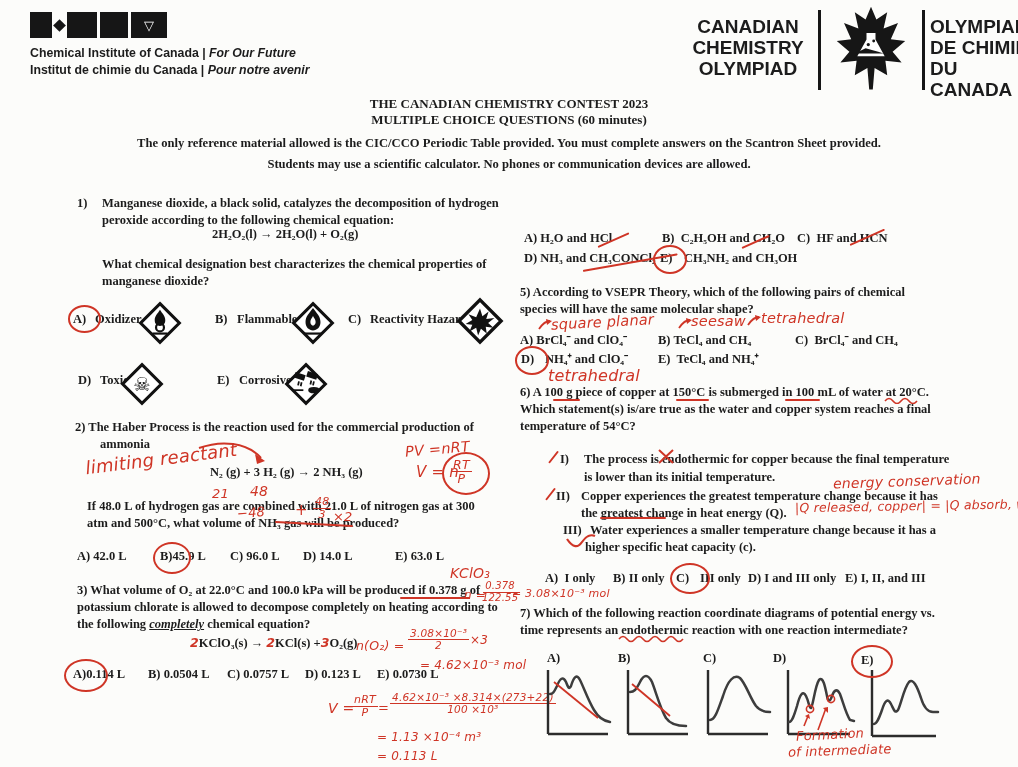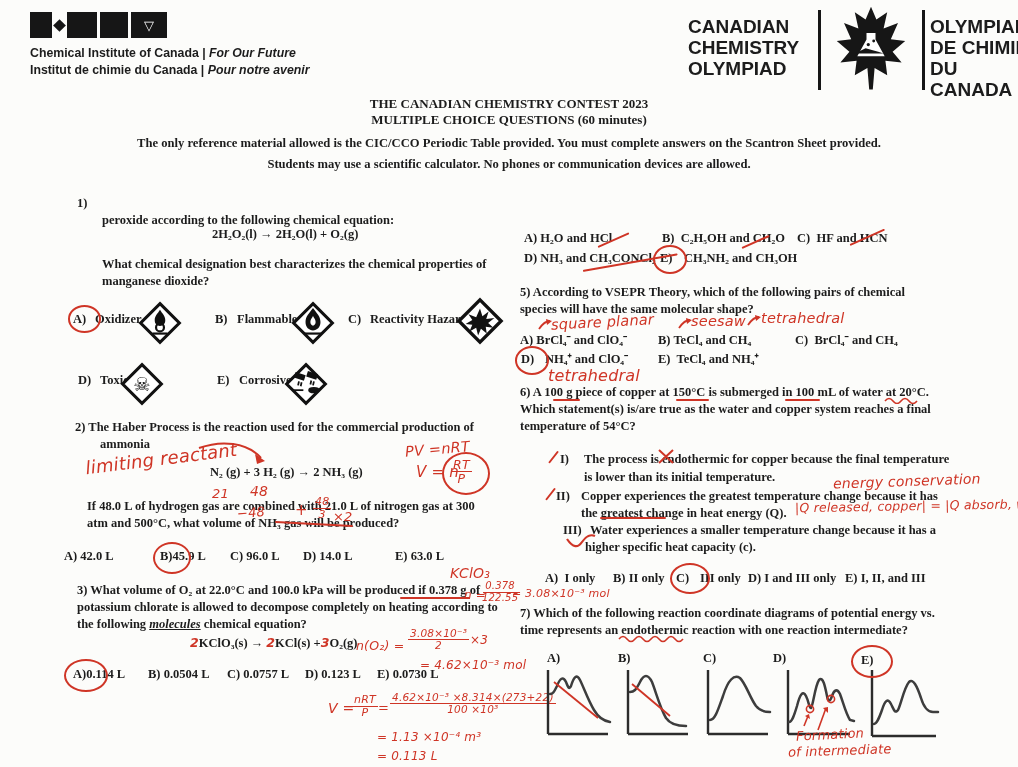--- a/index.html
+++ b/index.html
@@ -13,21 +13,21 @@
   .rc{position:absolute;border:2.3px solid #cf3526;border-radius:50%}
   .rl{position:absolute;height:2.2px;background:#cf3526;transform-origin:left center;border-radius:2px}
   .fr{display:inline-flex;flex-direction:column;align-items:center;line-height:1.05;vertical-align:middle}
   .fr .fn{border-bottom:1.5px solid currentColor;padding:0 2px}
   .ubi{font-style:italic;text-decoration:underline}
   .red{color:#cf3526;font-weight:700}
   .hzd,.gph,.deco{position:absolute}
   .logo-strip{position:absolute;display:flex;align-items:center;gap:3px}
   .lbx{background:#161616;height:26px;display:flex;align-items:center;justify-content:center;color:#fff}
   .ldia{width:9px;height:9px;background:#161616;transform:rotate(45deg)}
-  .ccoL{position:absolute;text-align:left;font-weight:700;font-size:19px;line-height:21px;font-family:"Liberation Sans",sans-serif}
+  .ccoL{position:absolute;text-align:center;font-weight:700;font-size:19px;line-height:21px;font-family:"Liberation Sans",sans-serif}
   .ccoR{position:absolute;text-align:left;font-weight:700;font-size:19px;line-height:21px;font-family:"Liberation Sans",sans-serif}
   .vbar{position:absolute;width:2.5px;background:#161616}
 </style>
 </head>
 <body>
 
 <div class="page">
 
   <div class="logo-strip" style="left:30px;top:12px">
     <div class="lbx" style="width:22px"></div>
@@ -64,20 +64,21 @@
     <div>DE CHIMIE</div>
     <div>DU CANADA</div>
   </div>
 
   <div class="ctr" style="top:96px;font-size:13px">THE CANADIAN CHEMISTRY CONTEST 2023</div>
   <div class="ctr" style="top:112px;font-size:13px">MULTIPLE CHOICE QUESTIONS (60 minutes)</div>
   <div class="ctr" style="top:157px;font-size:12.6px">Students may use a scientific calculator. No phones or communication devices are allowed.</div>
   <div class="ctr" style="top:136px;font-size:12.6px">The only reference material allowed is the CIC/CCO Periodic Table provided. You must complete answers on the Scantron Sheet provided.</div>
 
   <div class="t" style="left:77px;top:195px">1)</div>
+  <div class="t" style="left:102px;top:195px">Manganese dioxide, a black solid, catalyzes the decomposition of hydrogen</div>
   <div class="t" style="left:102px;top:212px">peroxide according to the following chemical equation:</div>
   <div class="t eq" style="left:212px;top:226px">2H₂O₂(l)  →  2H₂O(l) + O₂(g)</div>
   <div class="t" style="left:102px;top:256px">What chemical designation best characterizes the chemical properties of</div>
   <div class="t" style="left:102px;top:273px">manganese dioxide?</div>
 
   <div class="t" style="left:73px;top:311px">A)</div>
   <div class="t" style="left:95px;top:311px">Oxidizer</div>
   <div class="t" style="left:215px;top:311px">B)</div>
   <div class="t" style="left:237px;top:311px">Flammable</div>
   <div class="t" style="left:348px;top:311px">C)</div>
@@ -117,21 +118,21 @@
       <ellipse cx="68" cy="64" rx="11" ry="5"></ellipse>
     </g>
   </svg>
 
   <div class="t" style="left:75px;top:419px">2) The Haber Process is the reaction used for the commercial production of</div>
   <div class="t" style="left:100px;top:436px">ammonia</div>
   <div class="t eq" style="left:210px;top:464px">N₂ (g) + 3 H₂ (g)  →  2 NH₃ (g)</div>
   <div class="t" style="left:87px;top:498px">If 48.0 L of hydrogen gas are combined with 21.0 L of nitrogen gas at 300</div>
   <div class="t" style="left:87px;top:515px">atm and 500°C, what volume of NH₃ gas will be produced?</div>
 
-  <div class="t" style="left:64px;top:548px"><span>A)</span>&nbsp;<span>42.0 L</span></div>
+  <div class="t" style="left:77px;top:548px"><span>A)</span>&nbsp;<span>42.0 L</span></div>
   <div class="t" style="left:160px;top:548px"><span>B)</span><span>45.9 L</span></div>
   <div class="t" style="left:230px;top:548px"><span>C)</span>&nbsp;<span>96.0 L</span></div>
   <div class="t" style="left:303px;top:548px"><span>D)</span>&nbsp;<span>14.0 L</span></div>
   <div class="t" style="left:395px;top:548px"><span>E)</span>&nbsp;<span>63.0 L</span></div>
 
   <div class="hw" style="left:85px;top:448px;font-size:18px;transform:rotate(-7deg)">limiting reactant</div>
   <svg class="deco" style="left:195px;top:438px" width="78" height="32">
     <path d="M4 10 C26 2 52 4 66 20" stroke="#cf3526" stroke-width="2" fill="none"></path>
     <polygon points="60,16 70,23 62,26" fill="#cf3526"></polygon>
   </svg>
@@ -153,21 +154,21 @@
         <span class="fn">48</span>
         <span>3</span>
       </span>
   </div>
   <div class="hw" style="left:333px;top:509px;font-size:13px">×2</div>
   <div class="rl" style="left:275px;top:521px;width:78px;transform:rotate(3deg)"></div>
 
   <div class="t" style="left:77px;top:582px">3) What volume of O₂ at 22.0°C and 100.0 kPa will be produced if 0.378 g of</div>
   <div class="t" style="left:77px;top:599px">potassium chlorate is allowed to decompose completely on heating according to</div>
   <div class="t" style="left:77px;top:616px">
-    <span>the following </span><span class="ubi">molecules</span><span> chemical equation?</span>
+    <span>the following </span><span class="ubi">completely</span><span> chemical equation?</span>
   </div>
   <div class="t eq" style="left:190px;top:634px">
     <span class="red" style="font-family:'DejaVu Sans',sans-serif;font-style:italic">2</span><span>KClO₃(s)  →</span>
     <span class="red" style="font-family:'DejaVu Sans',sans-serif;font-style:italic">2</span><span>KCl(s)  +</span><span class="red" style="font-family:'DejaVu Sans',sans-serif;font-style:italic">3</span><span>O₂(g)</span>
   </div>
   <div class="rl" style="left:400px;top:597px;width:70px"></div>
 
   <div class="t" style="left:73px;top:666px"><span>A)</span><span>0.114 L</span></div>
   <div class="t" style="left:148px;top:666px"><span>B)</span>&nbsp;<span>0.0504 L</span></div>
   <div class="t" style="left:227px;top:666px"><span>C)</span>&nbsp;<span>0.0757 L</span></div>

